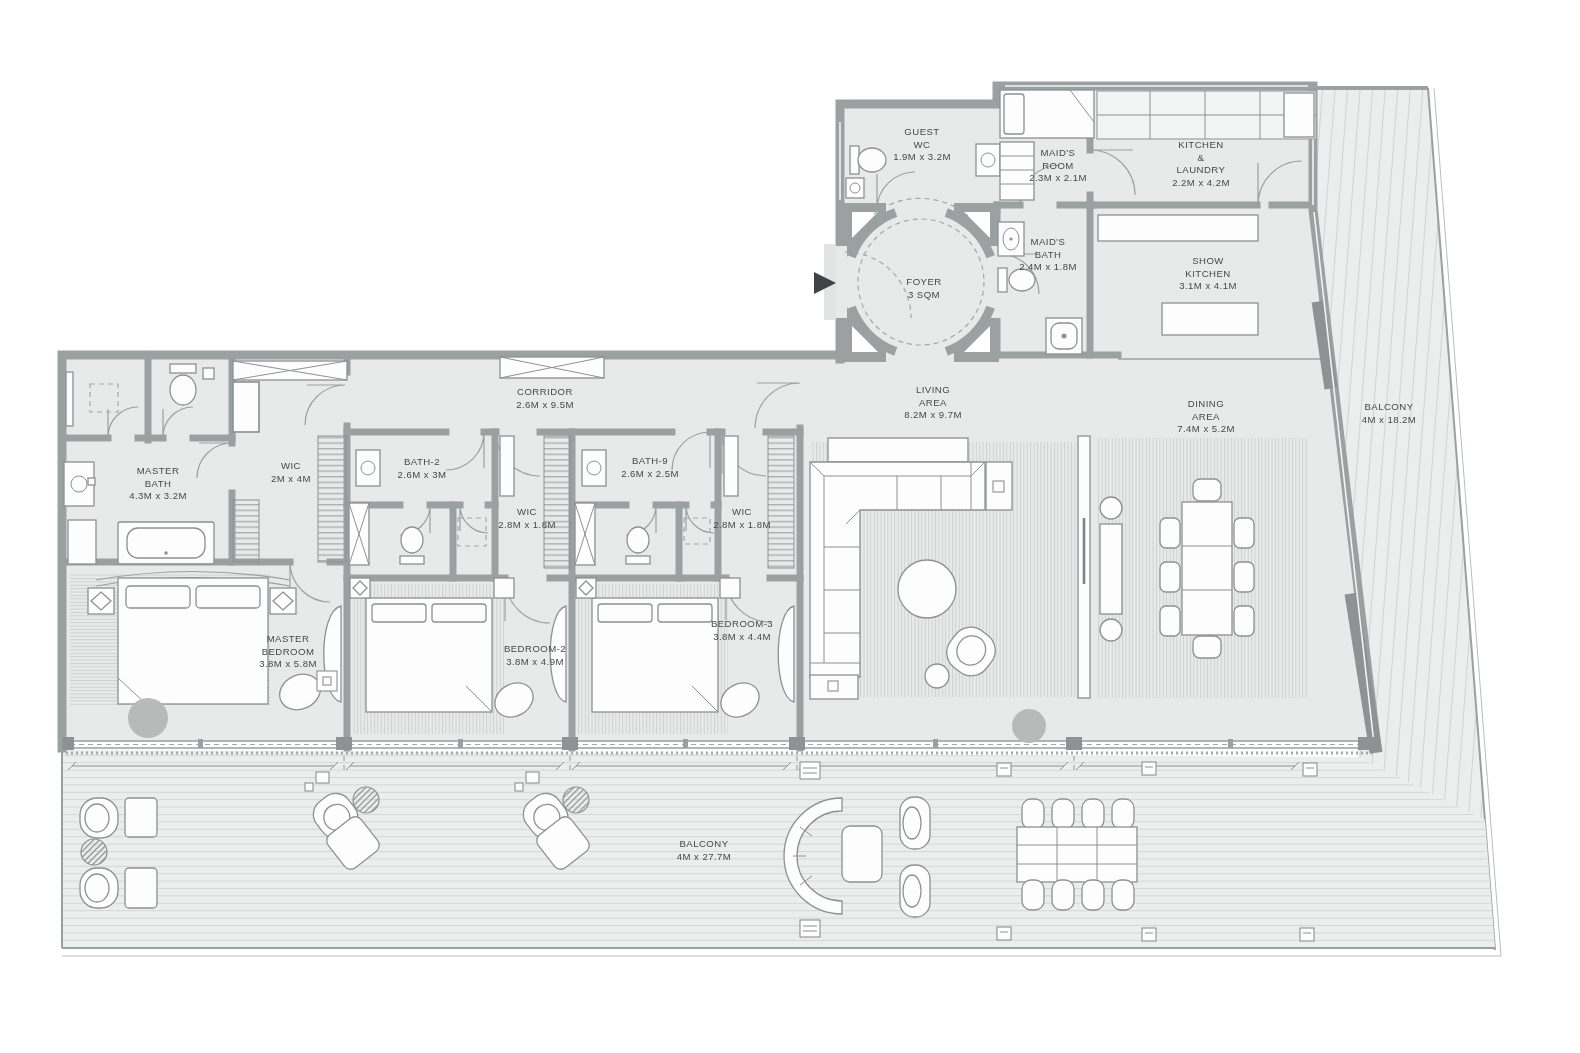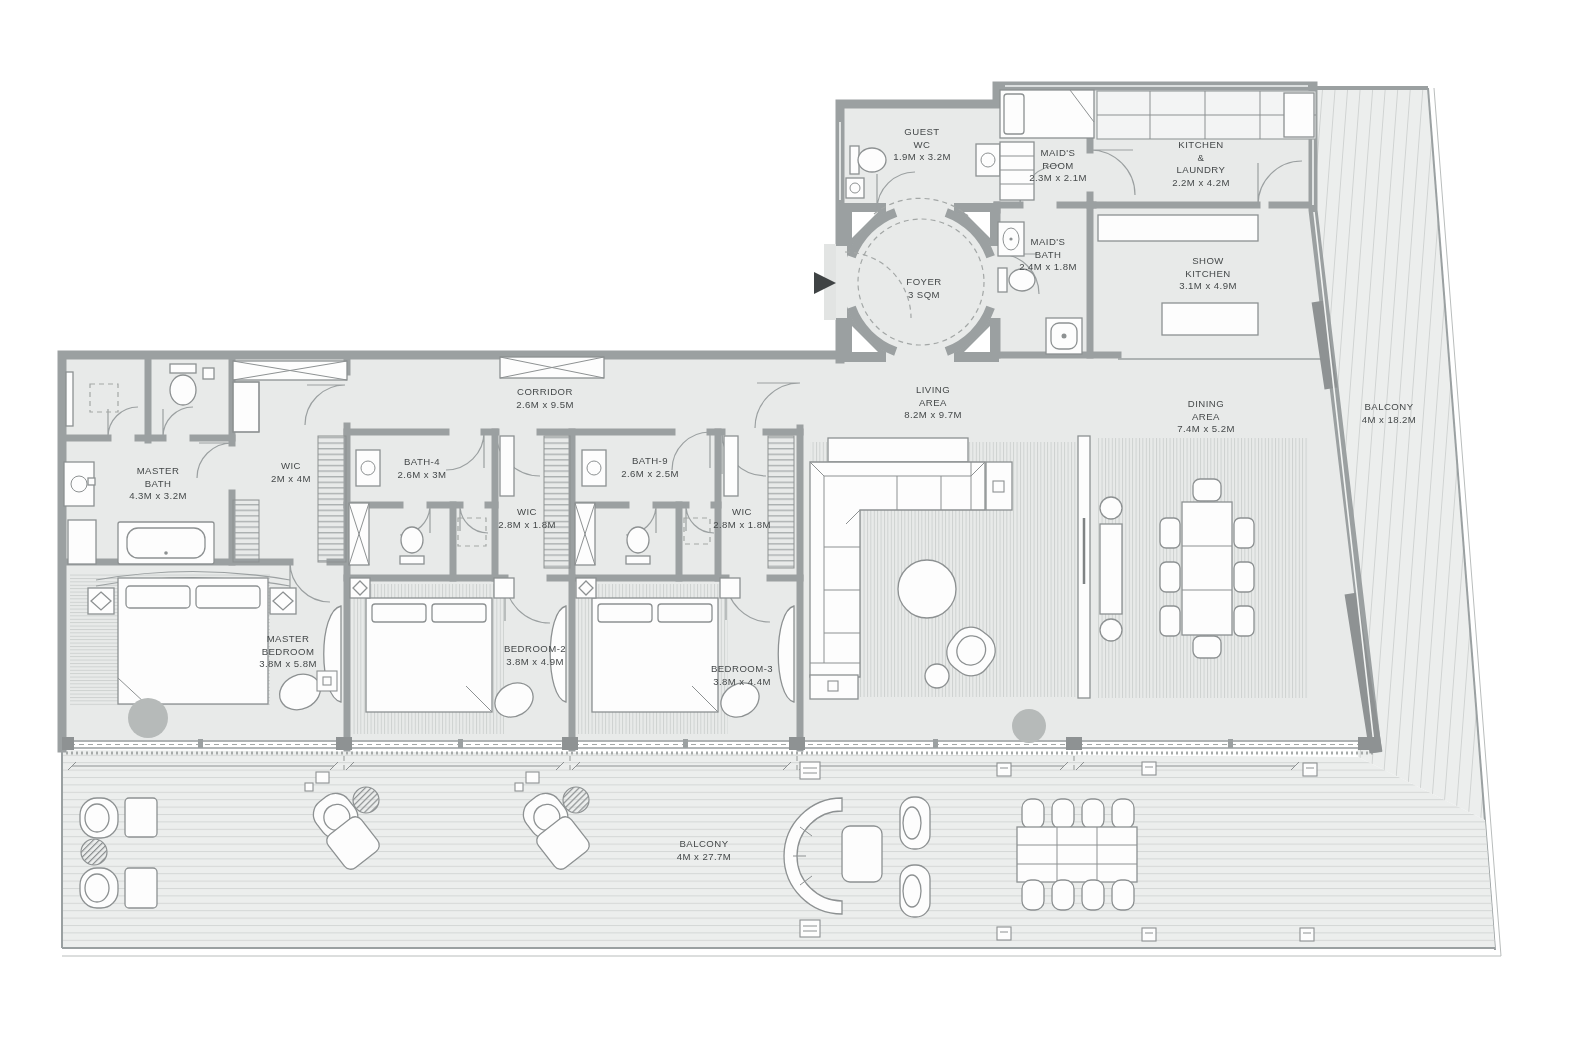--- a/index.html
+++ b/index.html
@@ -450,48 +450,48 @@
 2.3M x 2.1M</div>
   <div class="room-label" style="left:1201px;top:164px">KITCHEN
 &amp;
 LAUNDRY
 2.2M x 4.2M</div>
   <div class="room-label" style="left:1048px;top:255px">MAID'S
 BATH
 2.4M x 1.8M</div>
   <div class="room-label" style="left:1208px;top:274px">SHOW
 KITCHEN
-3.1M x 4.9M</div>
+3.1M x 4.1M</div>
   <div class="room-label" style="left:924px;top:289px">FOYER
 3 SQM</div>
   <div class="room-label" style="left:545px;top:399px">CORRIDOR
 2.6M x 9.5M</div>
   <div class="room-label" style="left:933px;top:403px">LIVING
 AREA
 8.2M x 9.7M</div>
   <div class="room-label" style="left:1206px;top:417px">DINING
 AREA
 7.4M x 5.2M</div>
   <div class="room-label" style="left:1389px;top:414px">BALCONY
 4M x 18.2M</div>
   <div class="room-label" style="left:158px;top:484px">MASTER
 BATH
 4.3M x 3.2M</div>
   <div class="room-label" style="left:291px;top:473px">WIC
 2M x 4M</div>
-  <div class="room-label" style="left:422px;top:469px">BATH-4
+  <div class="room-label" style="left:422px;top:469px">BATH-2
 2.6M x 3M</div>
   <div class="room-label" style="left:650px;top:468px">BATH-9
 2.6M x 2.5M</div>
   <div class="room-label" style="left:527px;top:519px">WIC
 2.8M x 1.8M</div>
   <div class="room-label" style="left:742px;top:519px">WIC
 2.8M x 1.8M</div>
   <div class="room-label" style="left:288px;top:652px">MASTER
 BEDROOM
 3.8M x 5.8M</div>
   <div class="room-label" style="left:535px;top:656px">BEDROOM-2
 3.8M x 4.9M</div>
-  <div class="room-label" style="left:742px;top:676px">BEDROOM-3
+  <div class="room-label" style="left:742px;top:631px">BEDROOM-3
 3.8M x 4.4M</div>
   <div class="room-label" style="left:704px;top:851px">BALCONY
 4M x 27.7M</div>
 </div>
 
 </body></html>

